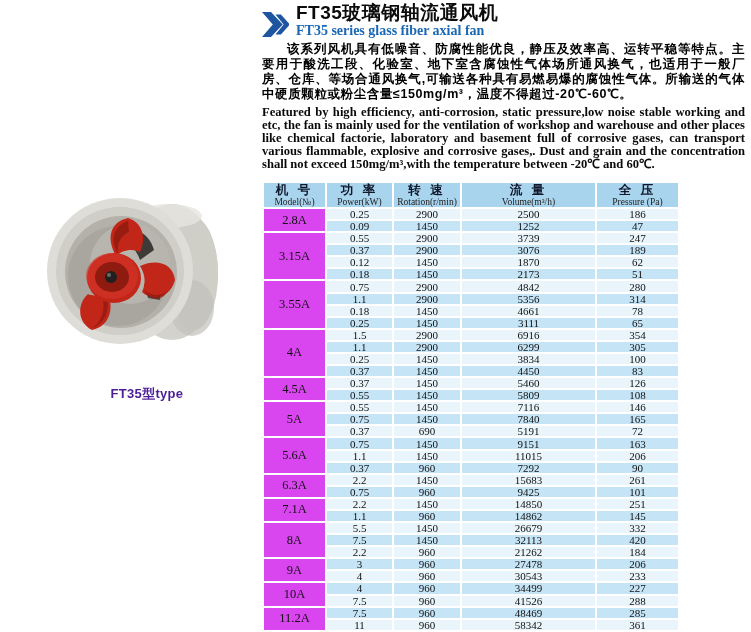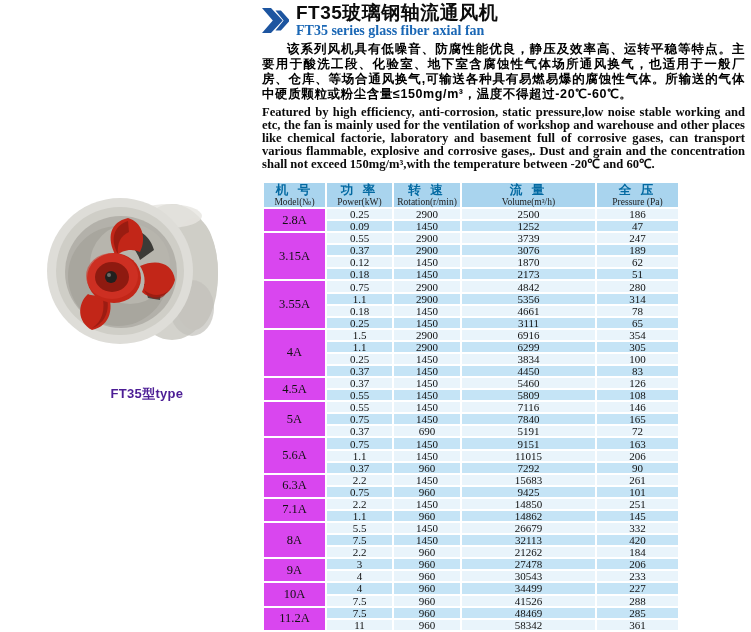--- a/index.html
+++ b/index.html
@@ -8,40 +8,40 @@
   .page { position: absolute; inset: 0; background: #fff; }
 
   
   .left-col { position: absolute; left: 0; top: 0; width: 262px; height: 632px; }
   .fan-figure { position: absolute; left: 44px; top: 188px; width: 180px; height: 172px; }
   .fan-caption { position: absolute; left: 16px; top: 364px; width: 262px; text-align: center;
                  color: #4c1d95; font-weight: bold; font-size: 13px; letter-spacing: 0.3px; margin-top: 21px; }
 
   
   .right-col { position: absolute; left: 262px; top: 0; width: 483px; height: 632px; }
-  .doc-header { display: flex; align-items: center; gap: 7px; padding-top: 2px; }
+  .doc-header { display: flex; align-items: flex-end; gap: 7px; padding-top: 2px; }
   .chevron-icon { width: 27px; height: 27px; flex: 0 0 auto; }
   .title-zh { font-size: 19px; font-weight: bold; color: #0c0c0c; line-height: 21px; letter-spacing: 0.5px; }
   .subtitle-en { font-size: 14px; font-weight: bold; color: #1a67b5; line-height: 15px;
                  font-family: "Liberation Serif", serif; }
   .zh-para { margin-top: 4px; font-size: 12.5px; font-weight: bold; color: #000;
              line-height: 15px; text-align: justify; text-indent: 2em; letter-spacing: 0.6px;
              width: 483px; }
   .en-para { margin-top: 4px; font-size: 12.6px; font-weight: bold; color: #0a0a0a;
              line-height: 12.9px; text-align: justify; font-family: "Liberation Serif", serif;
              width: 483px; }
 
   
   table.spec { position: absolute; left: 0; top: 181px; width: 416px; height: 451px;
                border-collapse: collapse; table-layout: fixed;
                font-family: "Liberation Serif", serif; }
   .spec th, .spec td { border: 2px solid #ffffff; padding: 0; text-align: center; vertical-align: middle; }
   .spec thead th { background: #a9d4ee; height: 26px; }
   .zh-h { font-size: 12.5px; font-weight: bold; font-family: "Liberation Sans", sans-serif;
-          letter-spacing: 3px; line-height: 13px; color: #0369a1; }
+          letter-spacing: 3px; line-height: 13px; color: #0f172a; }
   .en-h { font-size: 9.5px; font-weight: normal; line-height: 10px; color: #222;
           font-family: "Liberation Serif", serif; letter-spacing: 0; }
   td.model { background: #d946ef; font-size: 12.5px; color: #111; }
   td.val { font-size: 11px; line-height: 10px; color: #111; }
   tr.light td.val { background: #e9f4fb; }
   tr.dark  td.val { background: #c5e4f6; }
 </style>
 </head>
 <body>
 

